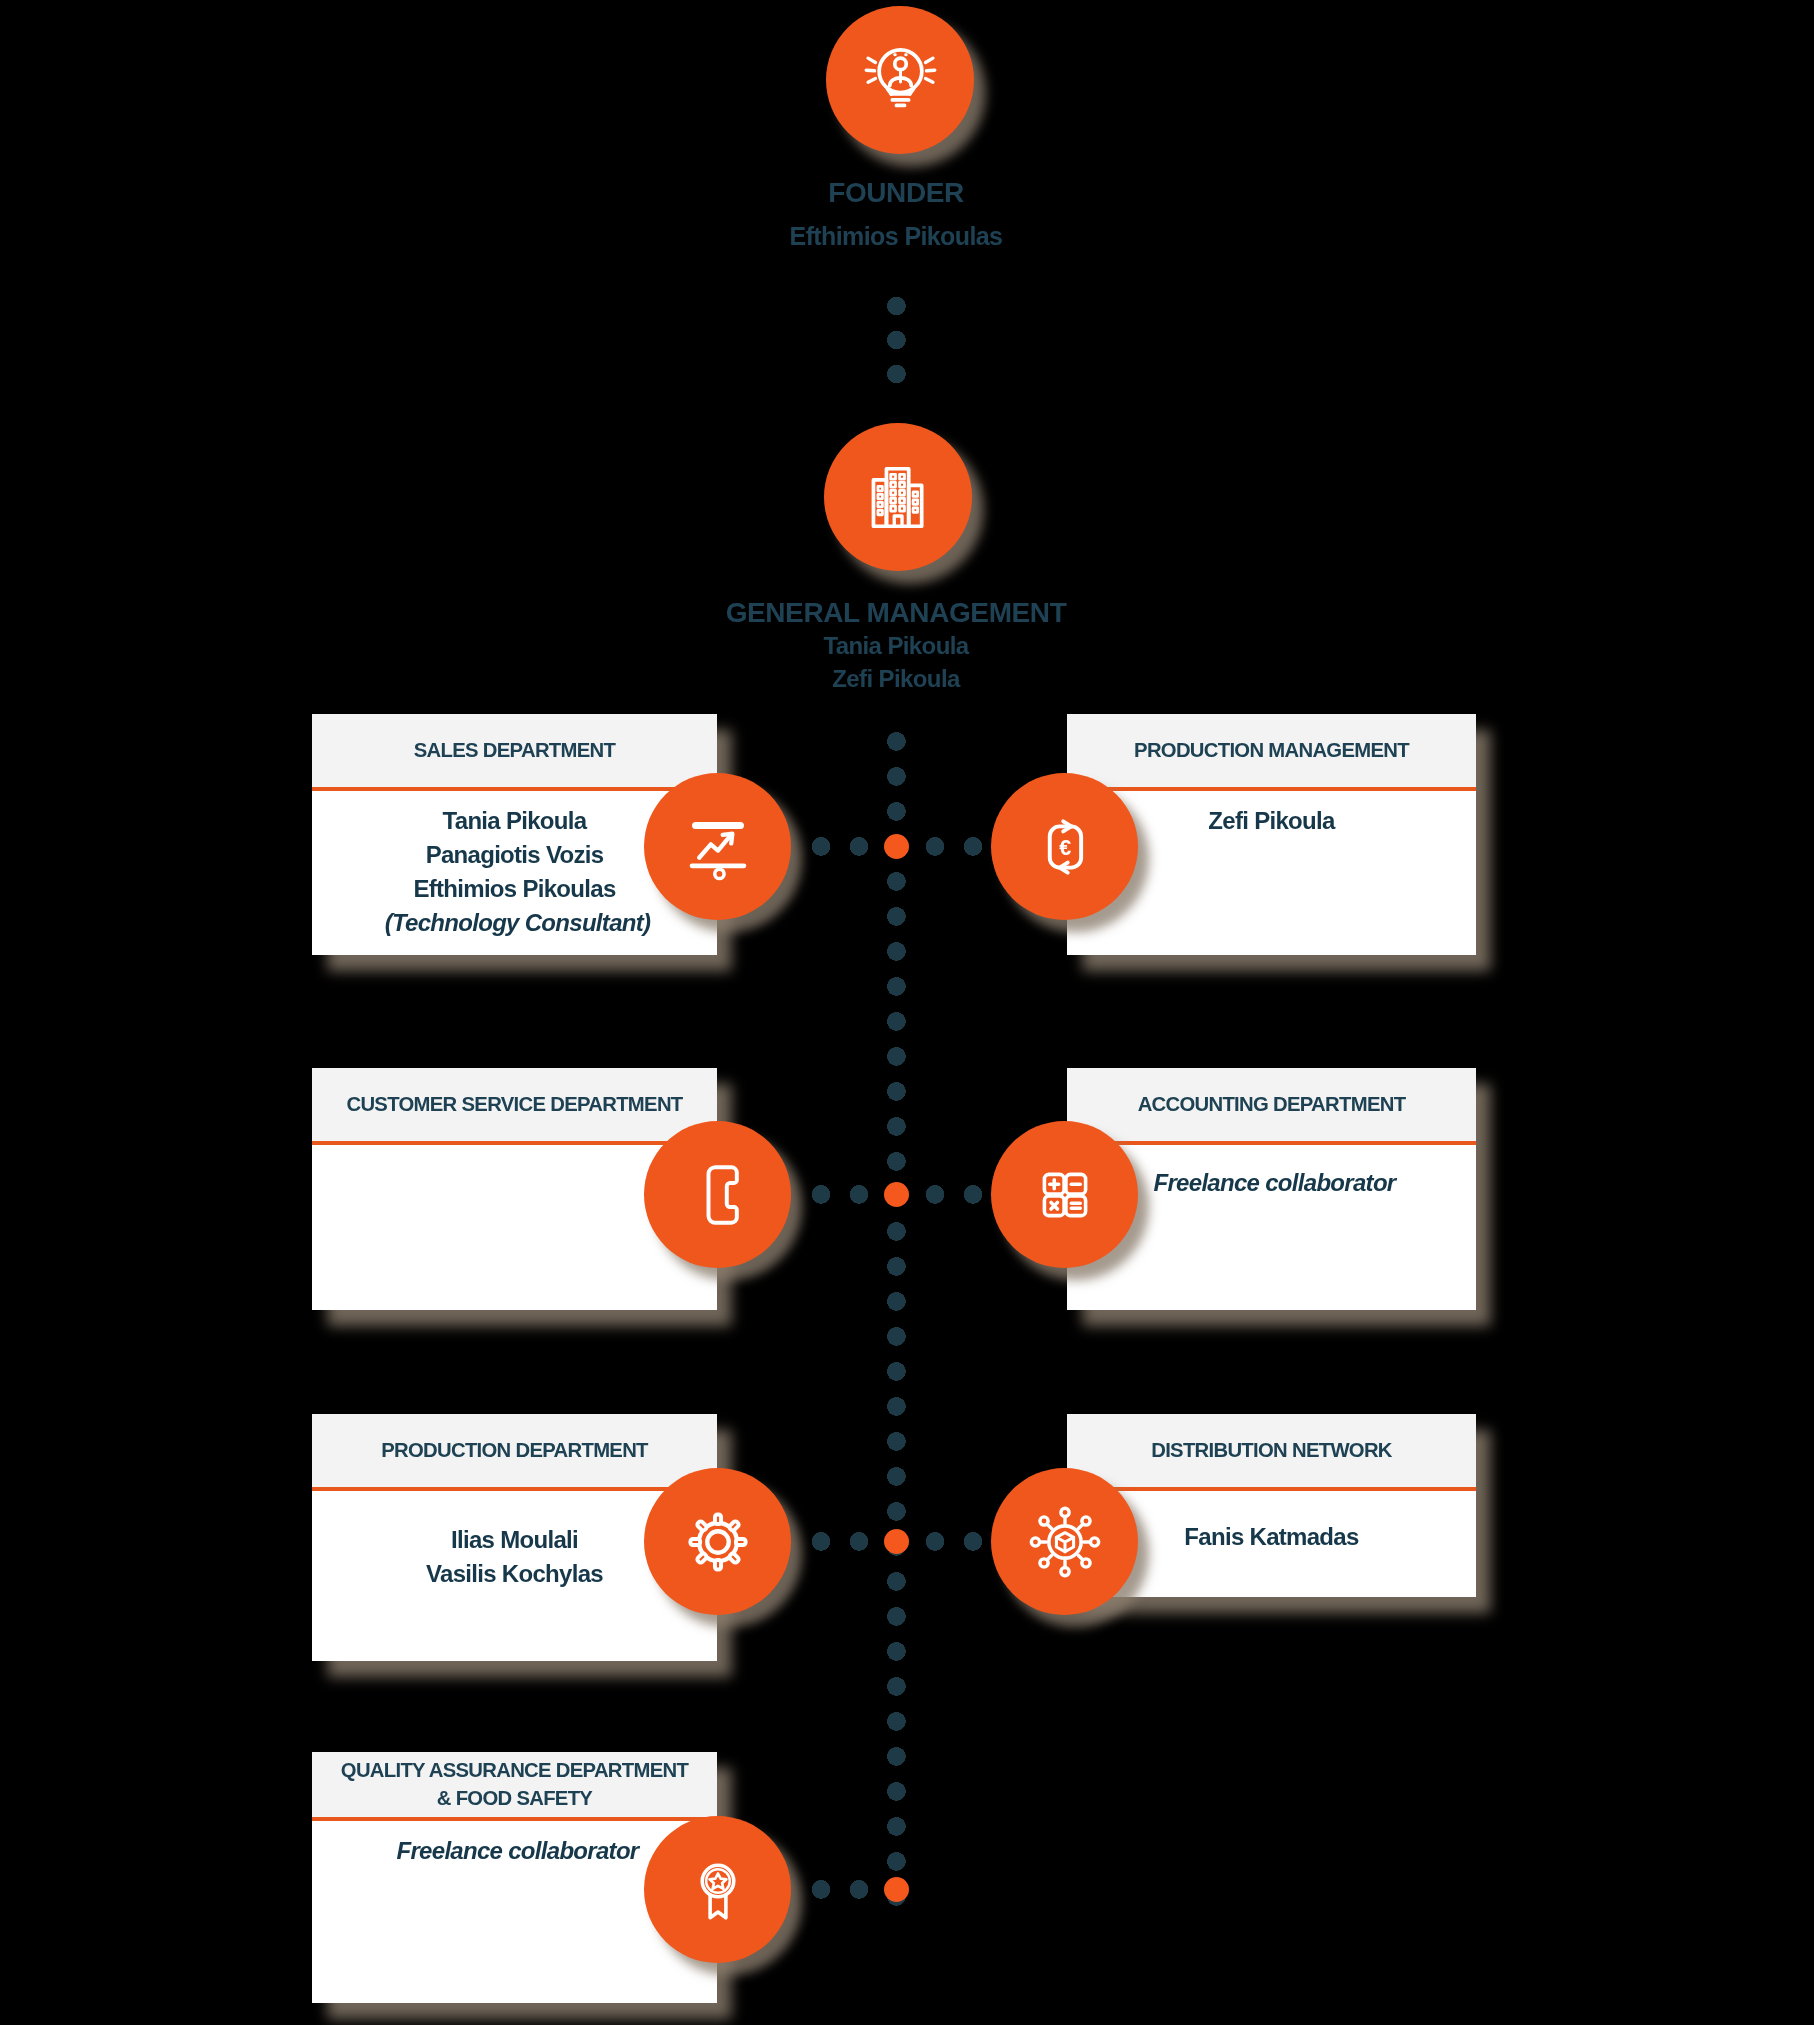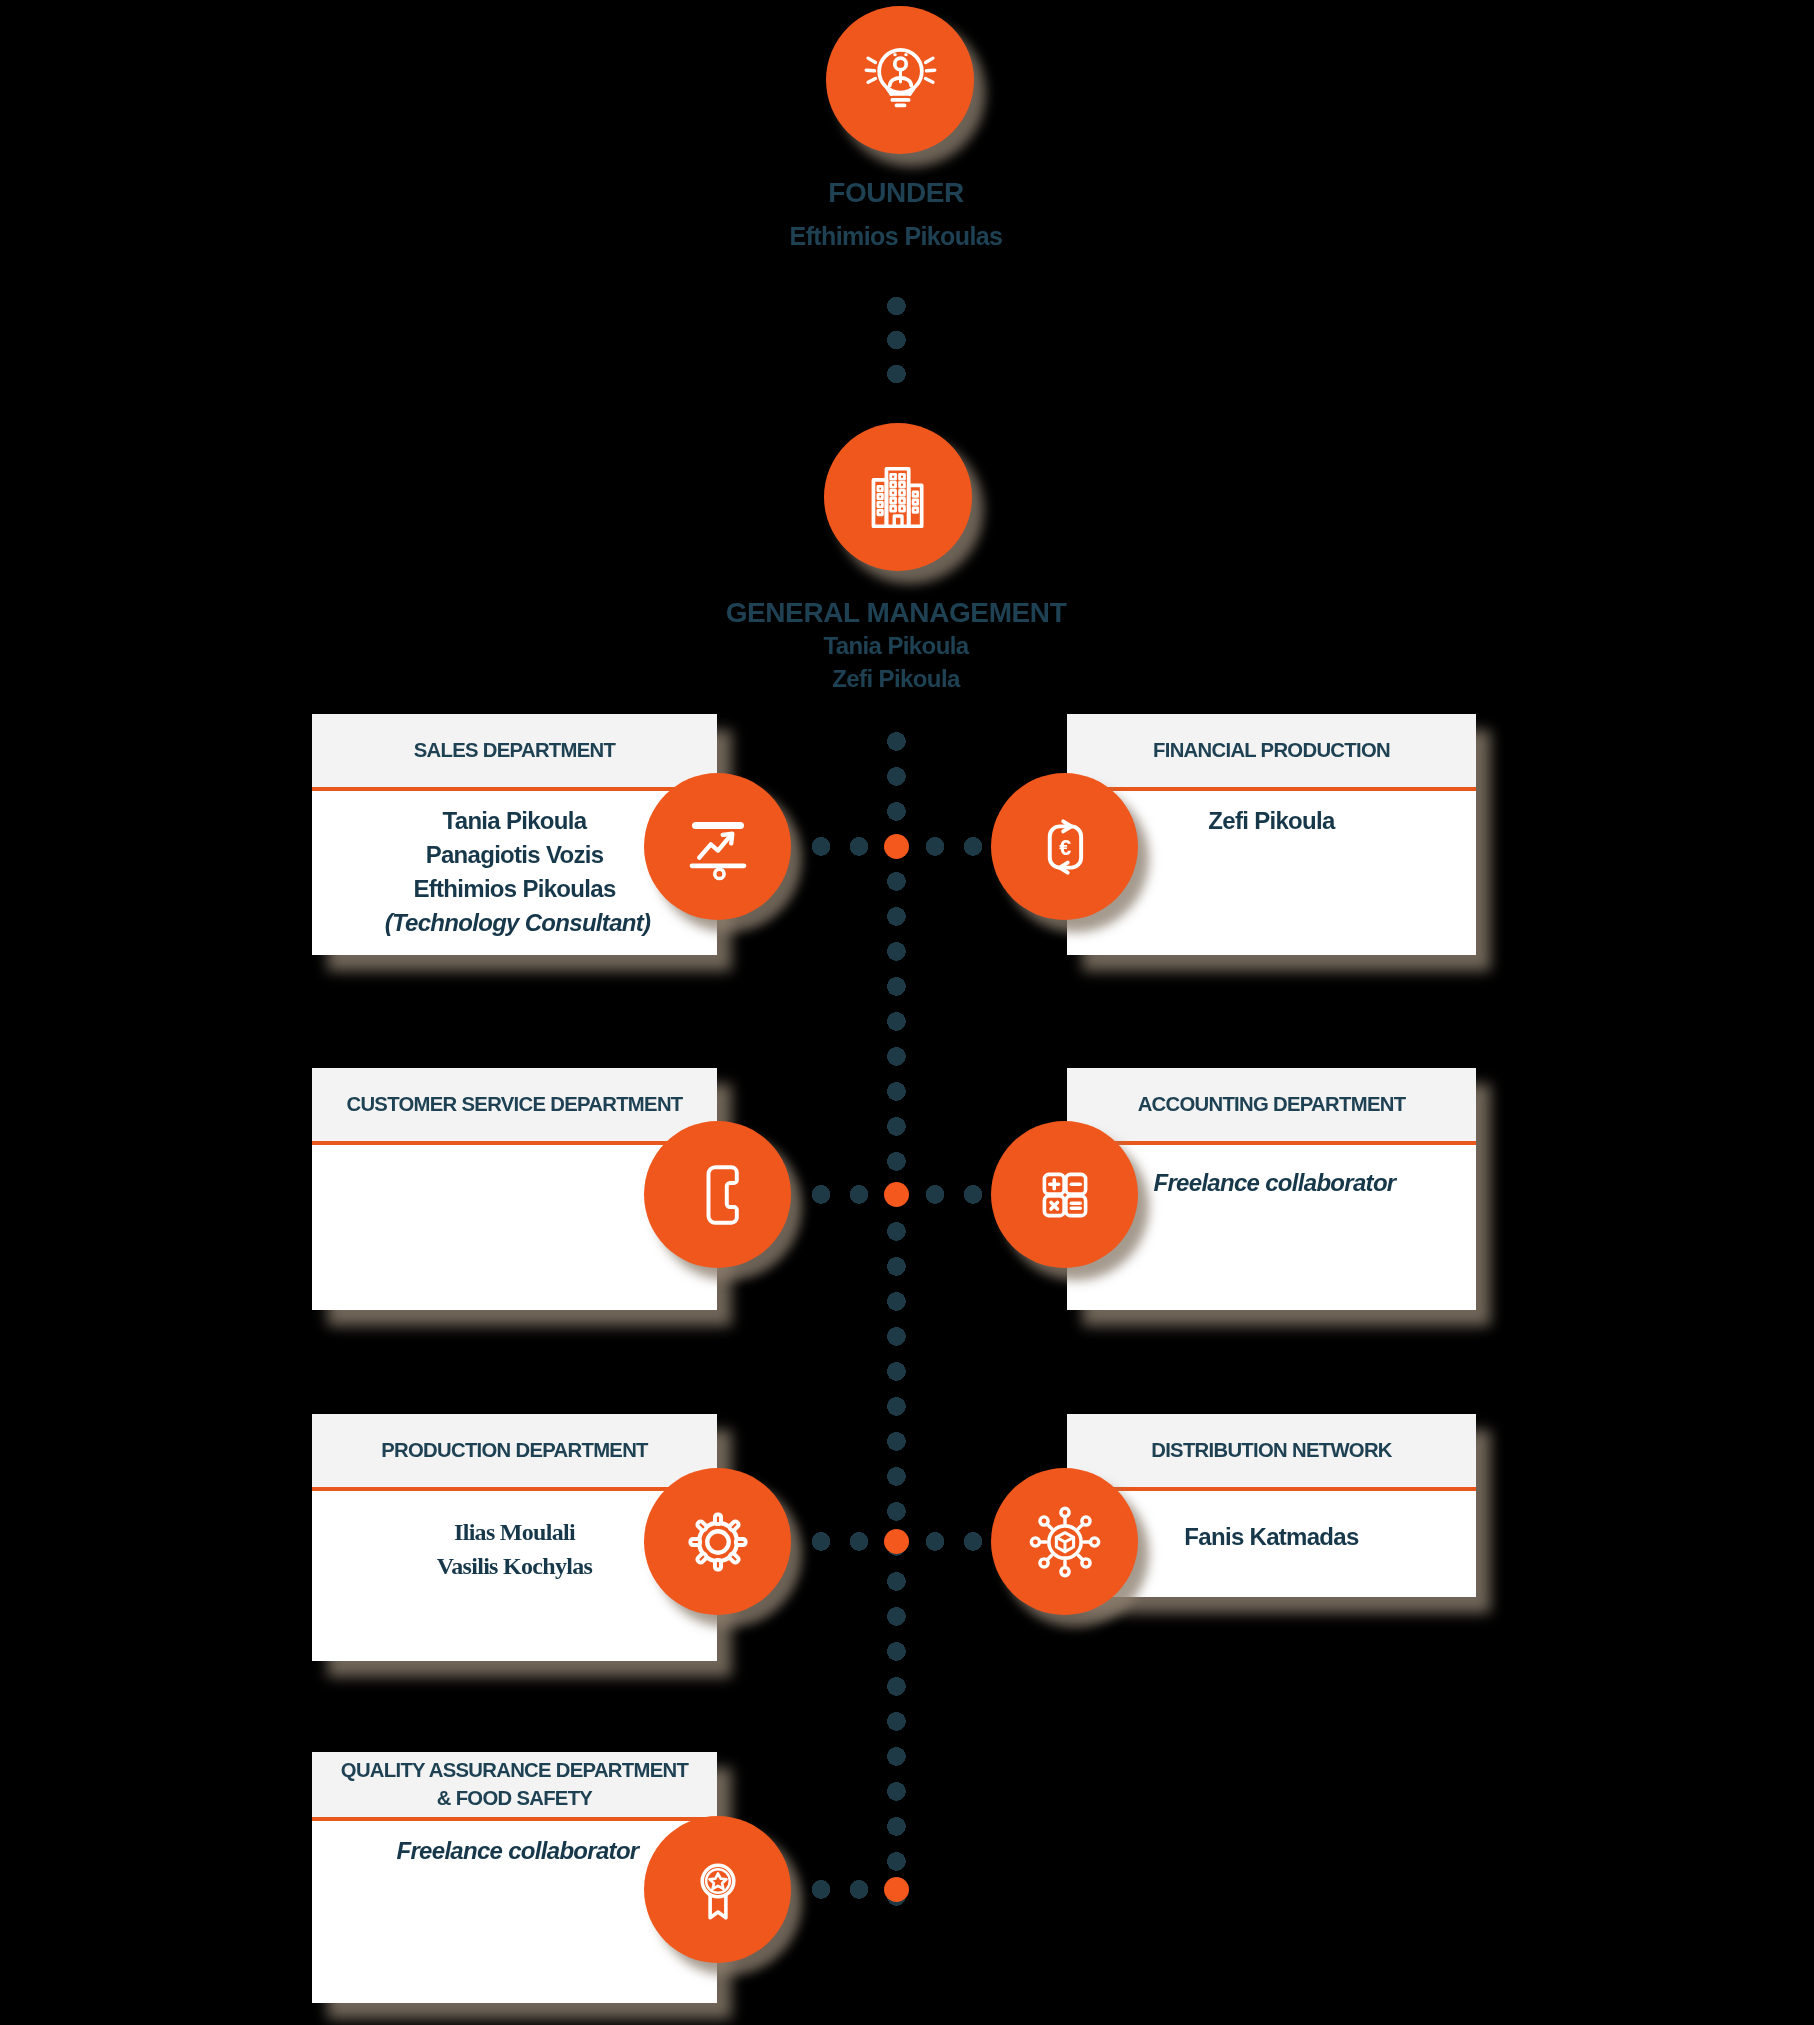--- a/index.html
+++ b/index.html
@@ -181,21 +181,21 @@
       <path d="M11.5,12 H36.5" stroke-width="4"></path>
       <path d="M13.5,30 L20,22.5 L24,26 L31.5,17"></path>
       <path d="M26.6,17.2 L32,16.6 L31.4,22"></path>
       <path d="M9.5,34.5 H38.5" stroke-width="2.6"></path>
       <circle cx="24.8" cy="39" r="2.6" stroke-width="2"></circle>
     </svg>
   </div>
 
   <div class="dept-box right" style="top:714px;height:241px;">
     <div class="dept-header">
-      <span class="dept-title">FINANCIAL PRODUCTION</span>
+      <span class="dept-title">PRODUCTION MANAGEMENT</span>
     </div>
     <div class="divider"></div>
     <div class="dept-body">
       <div class="members">Zefi Pikoula</div>
       <div class="note"></div>
     </div>
   </div>
   <div class="icon-circle" style="left:991px;top:773px;">
     <svg width="86" height="86" viewBox="0 0 48 48" fill="none" stroke="#FFFFFF" stroke-width="2.2" stroke-linecap="round" stroke-linejoin="round">
       <rect x="15.5" y="12.5" width="17.5" height="23" rx="5.5"></rect>
@@ -238,21 +238,21 @@
       <path d="M16.2,28.2 l3.6,3.6 M19.8,28.2 l-3.6,3.6"></path>
       <path d="M27.5,28.6 h5 M27.5,31.4 h5"></path>
     </svg>
   </div>
 
   <div class="dept-box left" style="top:1414px;height:247px;">
     <div class="dept-header">
       <span class="dept-title">PRODUCTION DEPARTMENT</span>
     </div>
     <div class="divider"></div>
-    <div class="dept-body" style="padding-top:24px;font-family:Liberation Serif, serif;">
+    <div class="dept-body" style="padding-top:32px;">
       <div class="members">Ilias Moulali
 Vasilis Kochylas</div>
       <div class="note"></div>
     </div>
   </div>
   <div class="icon-circle" style="left:644px;top:1468px;">
     <svg width="86" height="86" viewBox="0 0 48 48" fill="none" stroke="#FFFFFF" stroke-width="2.2" stroke-linecap="round" stroke-linejoin="round">
       <circle cx="24" cy="24" r="10.6" stroke-width="2.4"></circle>
       <g>
         <rect x="22.3" y="8.6" width="3.4" height="5.4" rx="1.4" style="fill:var(--orange);" transform="rotate(0 24 24)"></rect>

